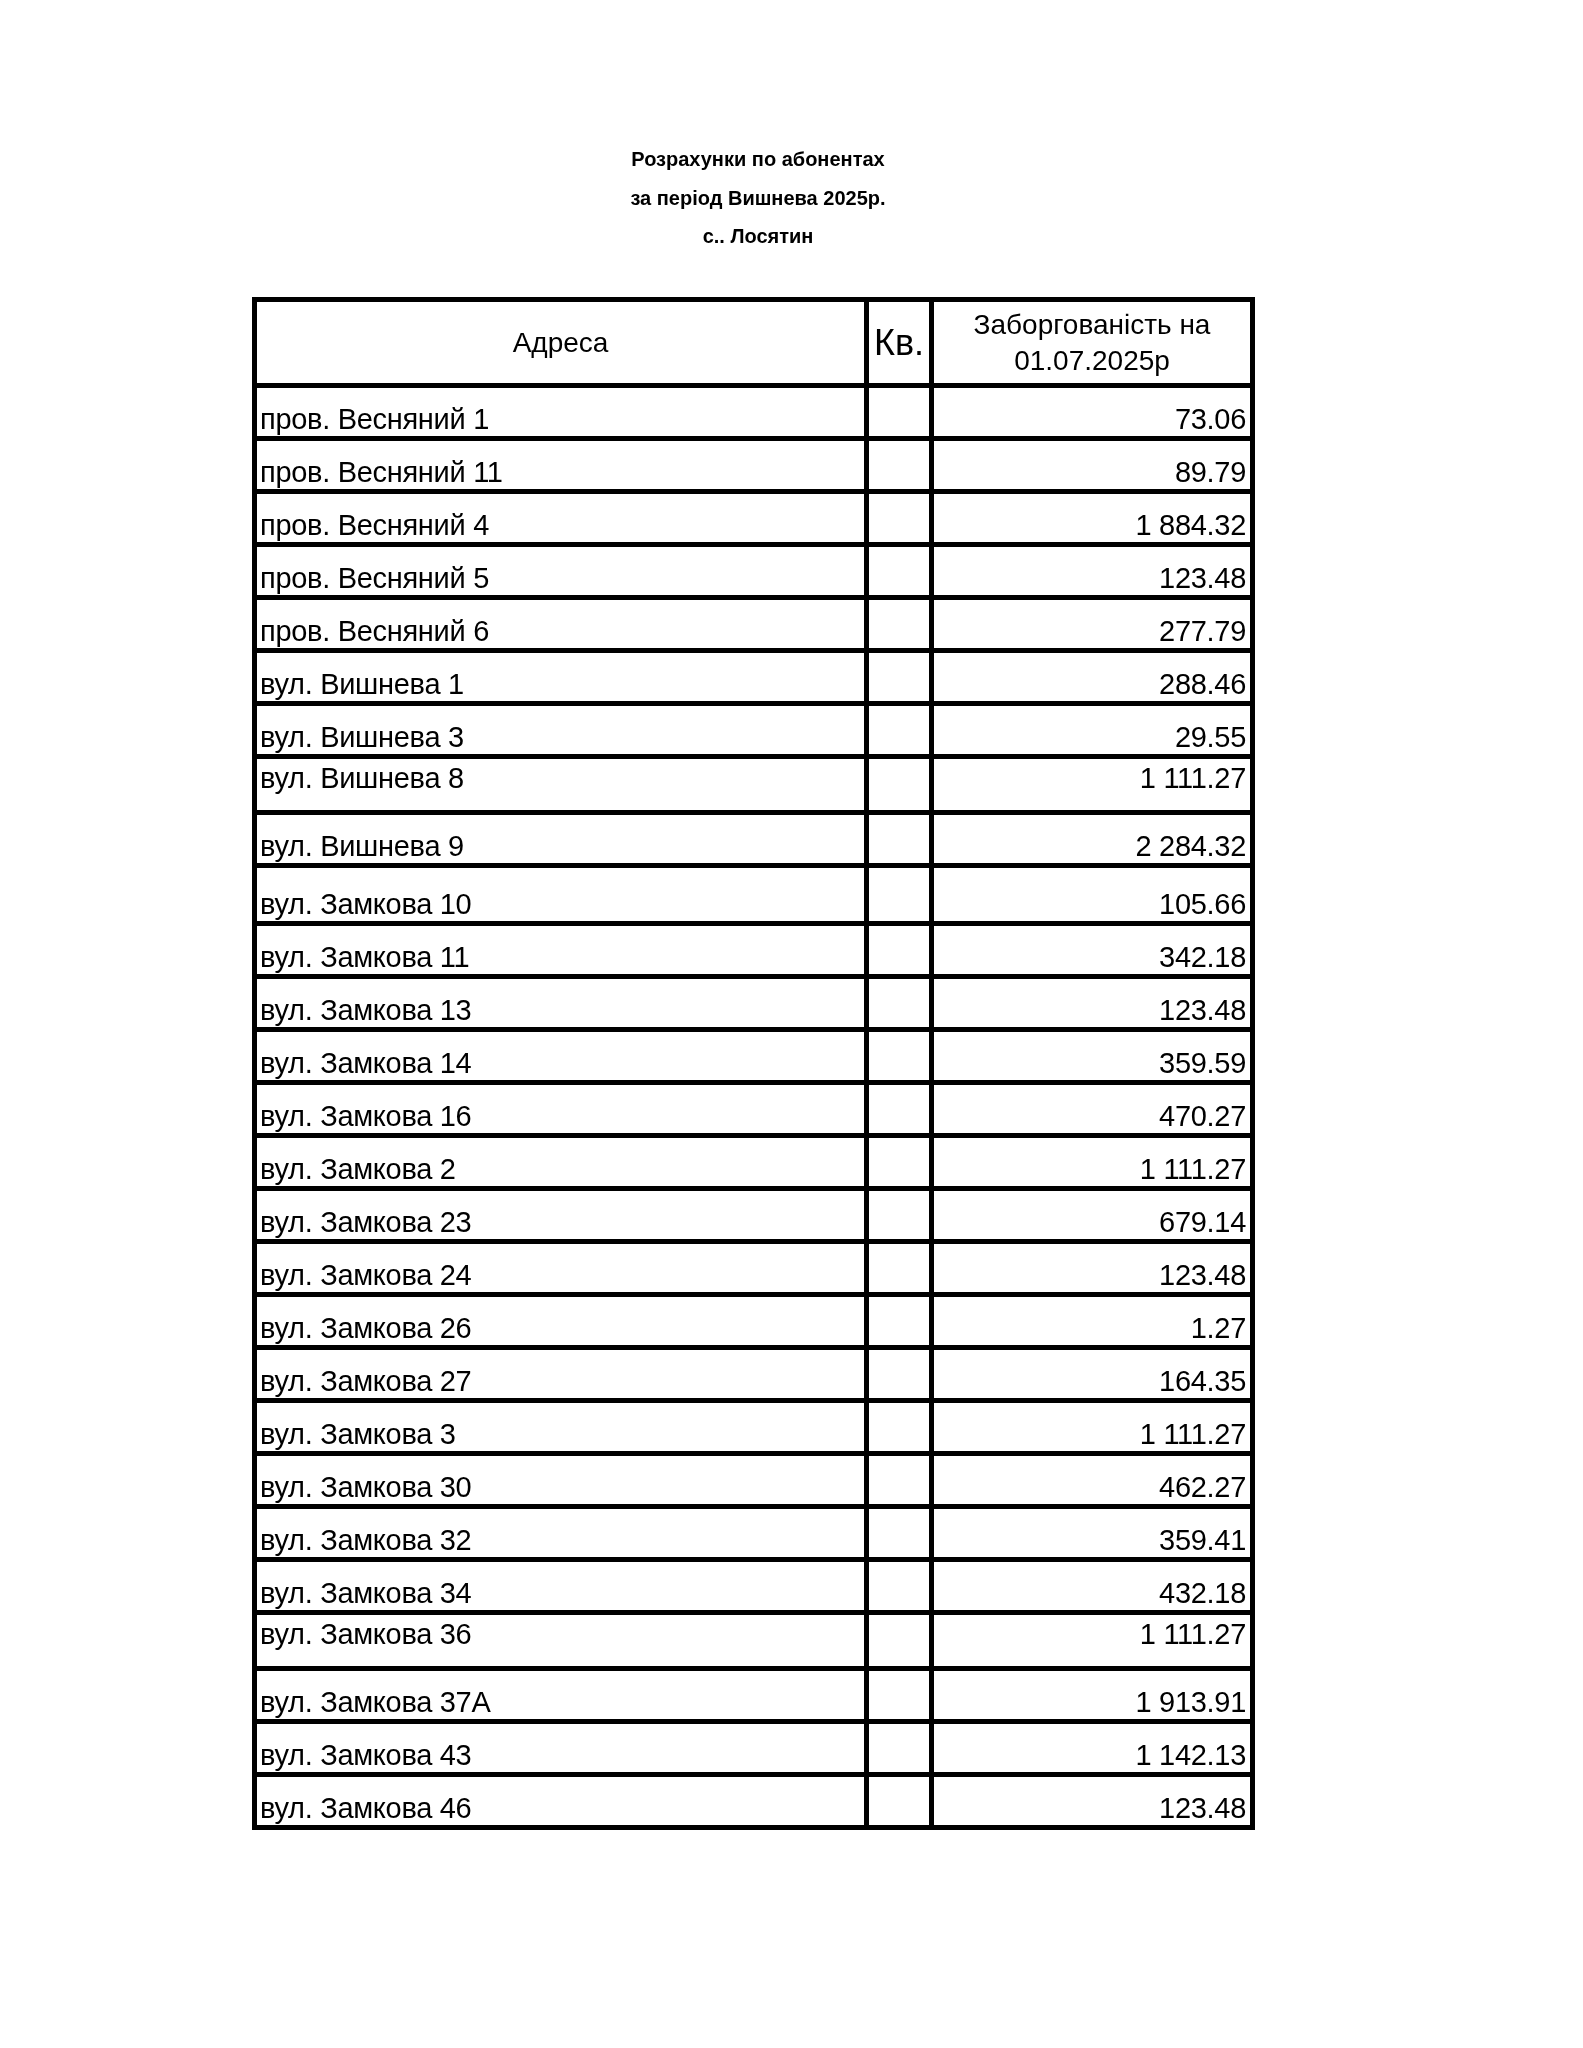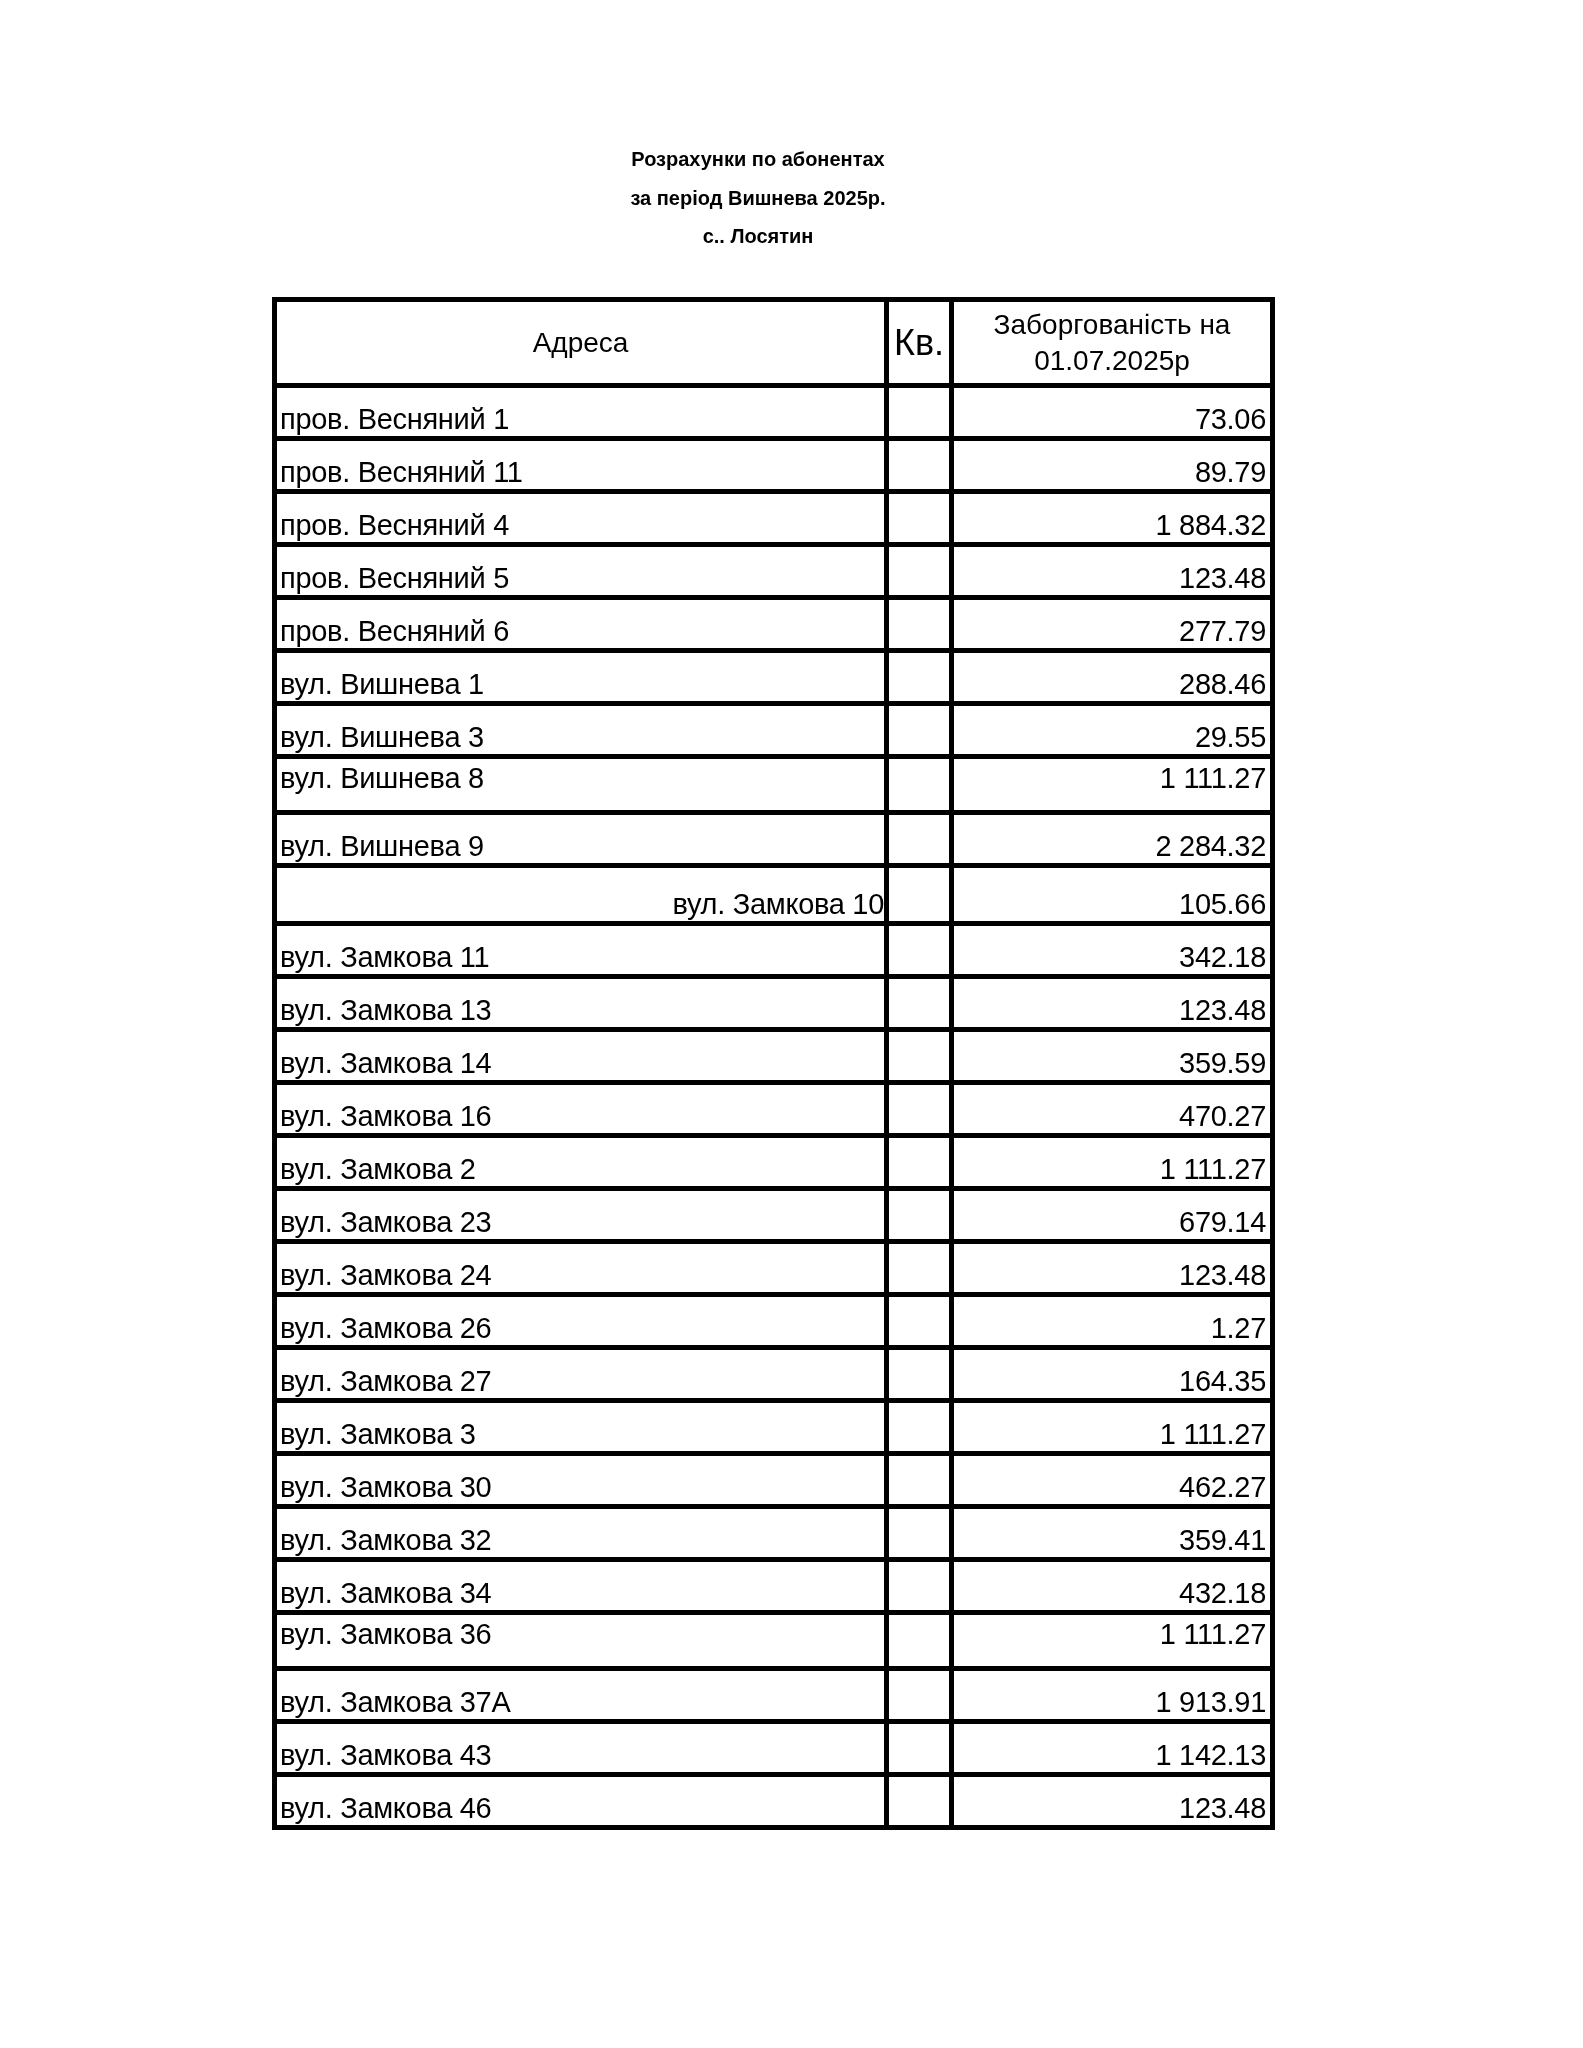--- a/index.html
+++ b/index.html
@@ -22,21 +22,21 @@
       width: 600px;
       text-align: center;
       font-weight: bold;
       font-size: 20px;
       line-height: 38.5px;
     }
     .title-line { display: block; }
 
     .report-table {
       position: absolute;
-      left: 272px;
+      left: 252px;
       top: 297px;
       width: 998px;
       border-collapse: collapse;
       table-layout: fixed;
       border: 5px solid #000;
     }
     .report-table col.c-addr { width: 612px; }
     .report-table col.c-apt  { width: 65px; }
     .report-table col.c-debt { width: 321px; }
 
@@ -60,21 +60,21 @@
     .report-table thead th.h-apt { font-size: 36px; }
     .report-table tbody td {
       height: 47px;
       font-size: 29px;
       line-height: 31px;
       border-bottom: 5px solid #000;
       vertical-align: bottom;
       padding-bottom: 1px;
     }
     .report-table tbody tr.top-aligned td { vertical-align: top; padding-top: 4px; padding-bottom: 0; }
-    .report-table tbody tr.tall td { height: 52px; text-align: right; }
+    .report-table tbody tr.tall td { height: 52px; }
     .report-table tbody tr:last-child td { border-bottom: none; }
     .report-table td.addr {
       text-align: left;
       padding-left: 3px;
       letter-spacing: -0.3px;
     }
     .report-table td.debt {
       text-align: right;
       padding-right: 4px;
       letter-spacing: -0.3px;

